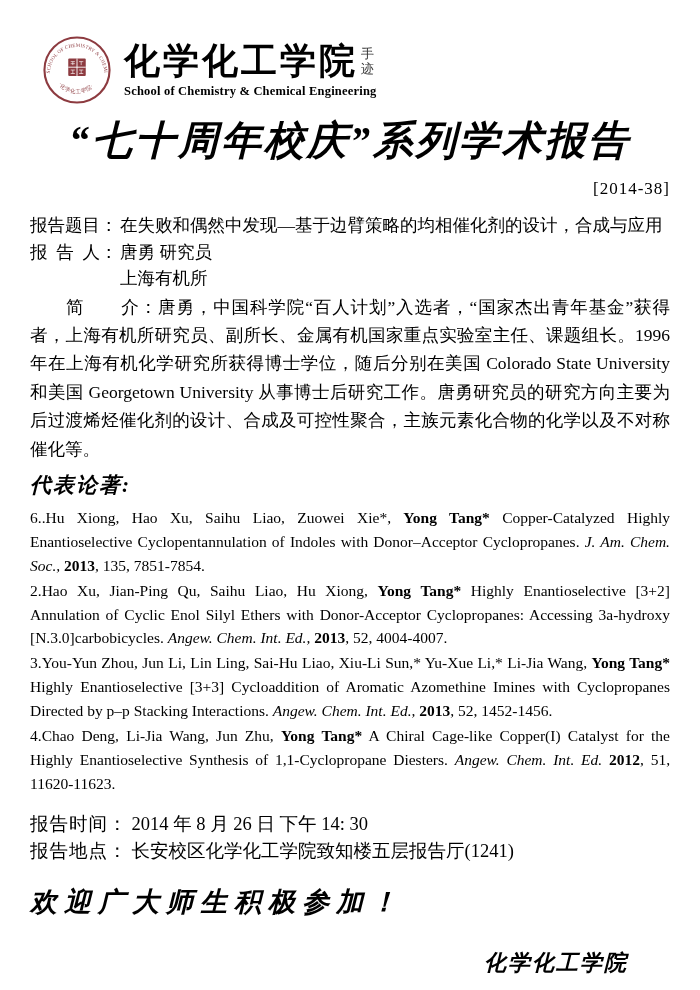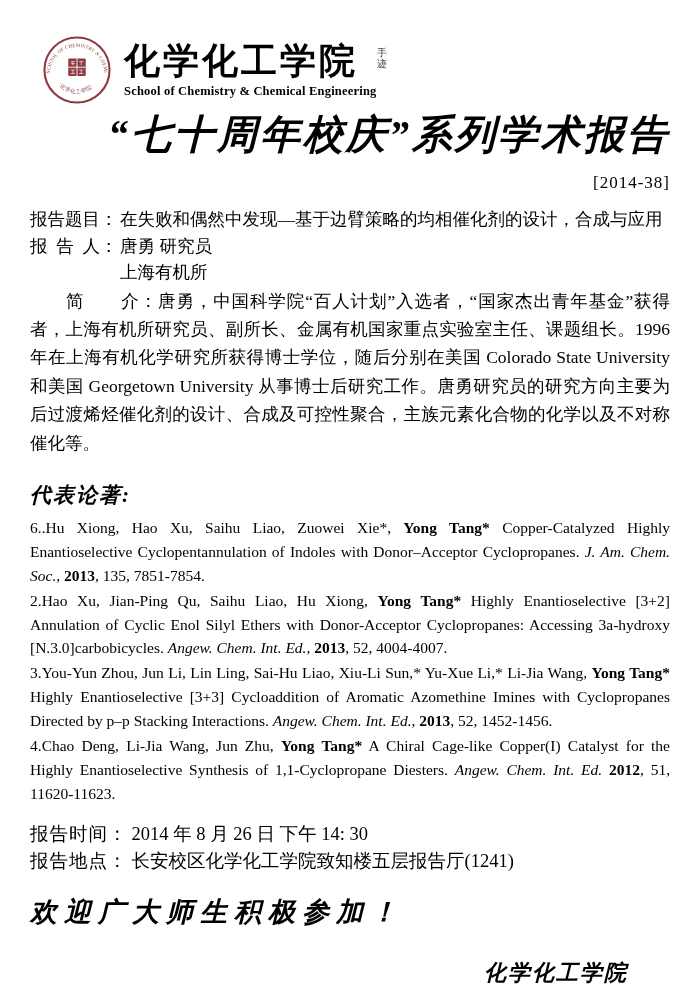--- a/index.html
+++ b/index.html
@@ -18,42 +18,42 @@
   
   .header { display:flex; align-items:center; gap:12px; margin-left:12px; height:72px; }
   .seal { width:70px; height:70px; flex:none; }
   .names { display:flex; flex-direction:column; justify-content:center; }
   .school-cn-line { display:flex; align-items:flex-start; }
   .school-cn {
     font-size:36px; font-weight:bold; line-height:1.15; letter-spacing:3px;
     font-family:"Liberation Serif","DejaVu Serif",serif;
   }
   .calli-mark {
-    display:inline-block; width:10px; font-size:10px; line-height:1.15;
-    color:#333; word-break:break-all; margin-left:19px; margin-top:6px;
+    display:inline-block; width:10px; font-size:13px; line-height:1.15;
+    color:#333; word-break:break-all; margin-left:3px; margin-top:6px;
   }
   .school-en { font-size:12.5px; font-weight:bold; margin-top:2px; letter-spacing:0.2px; }
 
   
   .main-title {
-    text-align:right; font-size:40px; font-weight:900; font-style:italic;
-    letter-spacing:3px; margin-top:4px; line-height:1.25;
+    text-align:center; font-size:40px; font-weight:900; font-style:italic;
+    letter-spacing:3px; margin-top:10px; line-height:1.25;
   }
   .issue { text-align:right; font-size:17px; margin-top:13px; letter-spacing:1px; }
 
   
   .info { margin-top:13px; font-size:17.5px; line-height:26.5px; }
   .row { display:flex; }
   .label { flex:none; width:90px; white-space:pre; }
   .value { flex:1; }
   .bio { margin-top:1px; text-align:justify; line-height:28.4px; }
   .bio .inline-label { white-space:pre;margin-left:36px; }
 
   
-  .pubs-heading { font-size:21px; font-weight:bold; font-style:italic; margin-top:24px; letter-spacing:2px; }
+  .pubs-heading { font-size:21px; font-weight:bold; font-style:italic; margin-top:8px; letter-spacing:2px; }
   .refs { margin-top:7px; font-size:15.5px; line-height:23.9px; text-align:justify; }
   .ref { margin:0 0 1px 0; }
 
   
   .schedule { margin-top:15px; font-size:18.5px; line-height:27.5px; }
   .schedule .s-label { letter-spacing:1px; }
   .schedule .s-value { margin-left:4px; }
 
   
   .welcome {

